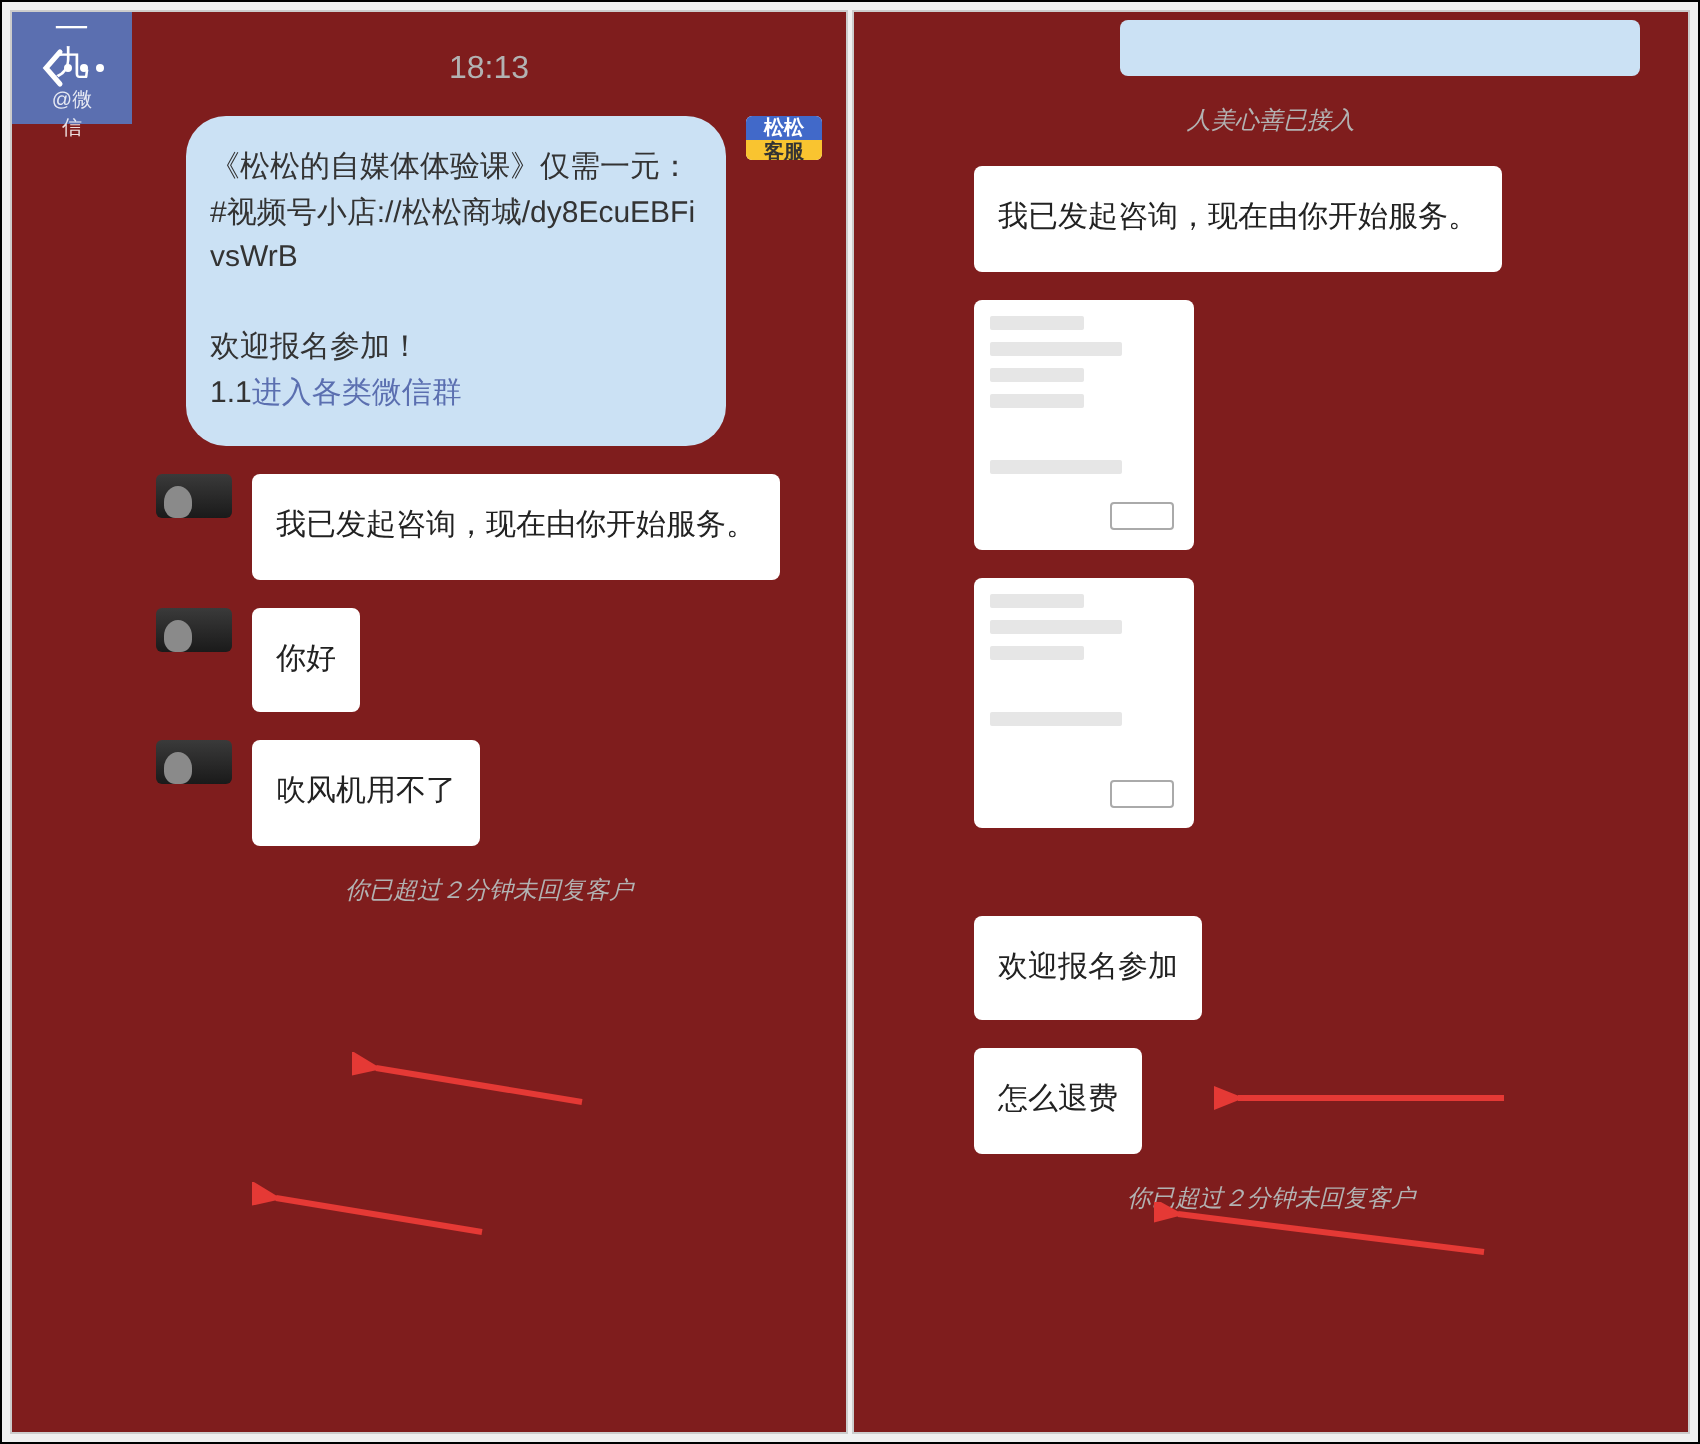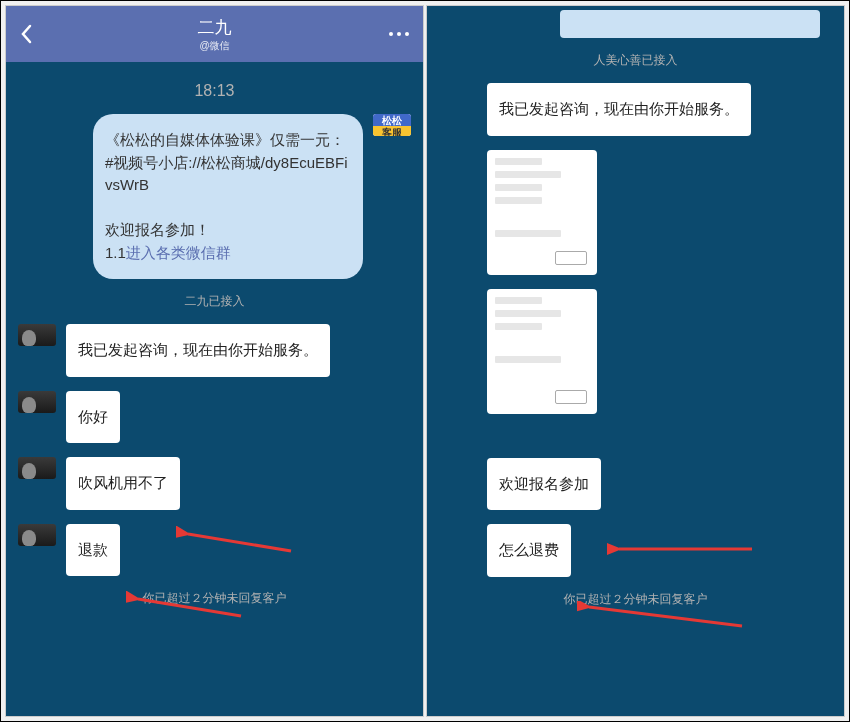--- a/index.html
+++ b/index.html
@@ -7,24 +7,23 @@
   font-family: -apple-system, "PingFang SC", "Microsoft YaHei", sans-serif;
   background: #f0f0f0;
   width: 850px;
   height: 722px;
   display: flex;
   gap: 2px;
   padding: 4px;
   border: 1px solid #000;
 }
 .phone {
-  background: #0c4a6e;
+  background: #7f1d1d;
   flex: 1;
   display: flex;
-  flex-direction: column;
   overflow: hidden;
   position: relative;
   border: 1px solid #ccc;
 }
 .header {
   background: #5B6FB0;
   height: 56px;
   display: flex;
   align-items: center;
   padding: 0 14px;
@@ -52,21 +51,21 @@
   flex: 1;
   overflow-y: hidden;
   padding: 10px 12px 20px;
 }
 .timestamp, .sys-msg {
   text-align: center;
   color: #B2B2B2;
   font-size: 16px;
   margin: 10px 0 14px;
 }
-.sys-msg.small { font-size: 12px; margin: 14px 0; }
+.sys-msg.small { font-size: 12px; margin: 14px 0; font-style: italic; }
 .msg-row {
   display: flex;
   align-items: flex-start;
   margin-bottom: 14px;
 }
 .avatar {
   width: 38px; height: 22px;
   border-radius: 3px;
   flex-shrink: 0;
   background: #d0d0d0;
@@ -193,37 +192,32 @@
       </div>
       <div class="bubble blue">
         <span>《松松的自媒体体验课》仅需一元：</span><br>
         <span>#视频号小店://松松商城/dy8EcuEBFivsWrB</span><br>
         <br>
         <span>欢迎报名参加！</span><br>
         <span>1.1</span><span class="link">进入各类微信群</span>
       </div>
     </div>
 
-    <div class="sys-msg small">二九已接入</div>
 
     <div class="msg-row">
       <div class="avatar dark"></div>
       <div class="bubble">我已发起咨询，现在由你开始服务。</div>
     </div>
     <div class="msg-row">
       <div class="avatar dark"></div>
       <div class="bubble">你好</div>
     </div>
     <div class="msg-row">
       <div class="avatar dark"></div>
       <div class="bubble">吹风机用不了</div>
-    </div>
-    <div class="msg-row">
-      <div class="avatar dark"></div>
-      <div class="bubble">退款</div>
     </div>
 
     <div class="sys-msg small">你已超过２分钟未回复客户</div>
   </div>
 
   <svg class="red-arrow" style="left:170px;top:520px;" width="120" height="30">
       <defs>
         <marker id="ah1" markerWidth="10" markerHeight="8" refX="1" refY="4" orient="auto">
           <polygon points="10 0, 0 4, 10 8" fill="#E53935"></polygon>
         </marker>

